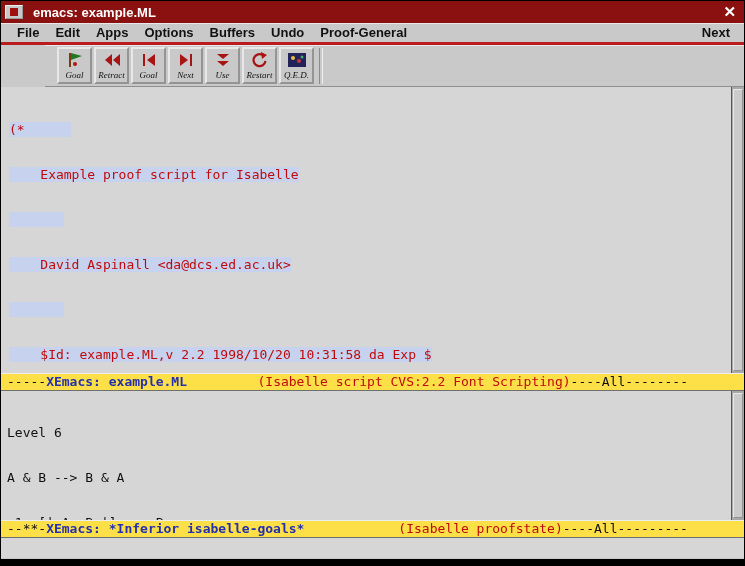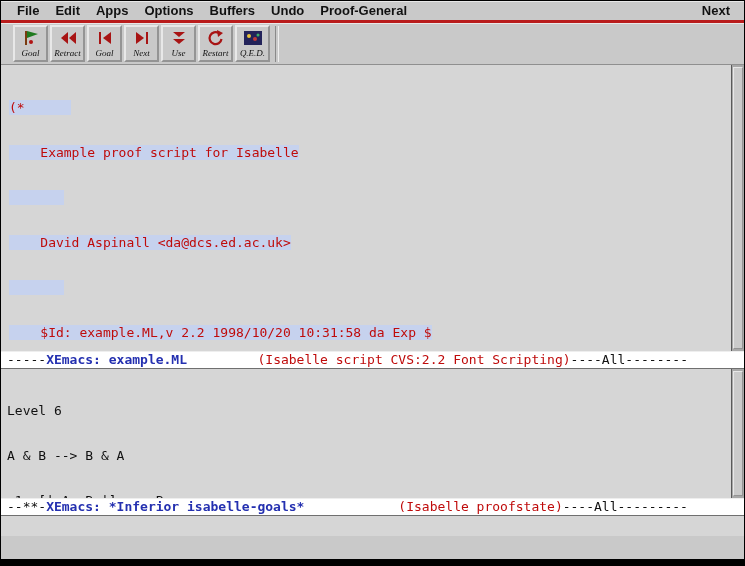--- a/index.html
+++ b/index.html
@@ -23,21 +23,21 @@
   
   .menubar { flex: 0 0 22px; background: #c9c9c9; display: flex; align-items: center;
              padding-left: 8px; border-bottom: 3px solid #b91c1c;
              box-shadow: inset 0 1px 0 #e8e8e8; }
   .menu-item { font: 600 13px "Liberation Sans", sans-serif; color: #111; padding: 0 8px; }
   .menu-help { margin-left: auto; padding-right: 14px; }
 
   
   .toolbar { flex: 0 0 42px; background: #c9c9c9; display: flex; align-items: center;
              padding-left: 11px; border-bottom: 1px solid #8f8f8f;
-             box-shadow: inset 0 1px 0 #e8e8e8; }
+             box-shadow: inset 0 1px 0 #e8e8e8; margin-left: 44px; }
   .tb-btn { width: 35px; height: 37px; margin: 0 1px; background: #c9c9c9;
             border: 2px outset #e8e8e8; display: flex; flex-direction: column;
             align-items: center; justify-content: center; padding: 0; }
   .tb-icon { height: 17px; display: flex; align-items: center; }
   .tb-lbl { font: italic 9px "Liberation Serif", serif; color: #111; margin-top: 1px; }
   .tb-sep { width: 4px; height: 36px; border-left: 1px solid #8a8a8a;
             border-right: 1px solid #efefef; margin: 0 4px; }
 
   
   .ed-region { flex: 0 0 286px; display: flex; background: #d6d6d6; overflow: hidden; }
@@ -48,39 +48,46 @@
   .strip { display: inline-block; width: 55px; height: 15px; }
   .pad-wide { padding-right: 46px; }
   .c-comment { color: #bf0b0b; }
 
   .vscroll { flex: 0 0 13px; background: #a8a8a8; border-left: 1px solid #5a5a5a;
              position: relative; }
   .vthumb { position: absolute; left: 1px; right: 1px; top: 2px; bottom: 2px;
             background: #cbcbcb; border: 1px outset #e8e8e8; }
 
   
-  .modeline { flex: 0 0 18px; background: #ffffff; font: 13px/16px "DejaVu Sans Mono", monospace;
+  .modeline { flex: 0 0 18px; background: #fde047; font: 13px/16px "DejaVu Sans Mono", monospace;
               white-space: pre; color: #111; padding-left: 6px; overflow: hidden;
               border-top: 1px solid #eeeeee; border-bottom: 1px solid #6f6f6f; }
   .ml-buf  { color: #2430b0; font-weight: bold; }
   .ml-info { color: #bf0b0b; }
 
   
   .goals-region { flex: 0 0 129px; display: flex; background: #d6d6d6; overflow: hidden; }
   .goals-text { flex: 1; padding: 4px 0 0 6px; font: 13px/15px "DejaVu Sans Mono", monospace;
                 white-space: pre; color: #111; overflow: hidden; }
 
   
   .minibuffer { flex: 0 0 20px; background: #d6d6d6; }
 </style>
 </head>
 <body>
 
 <div class="window">
 
+  <div class="titlebar">
+    <div class="wm-btn">
+      <span class="wm-glyph"></span>
+    </div>
+    <span class="title-text">emacs: example.ML</span>
+    <span class="close-btn">✕</span>
+  </div>
 
   <div class="menubar">
     <span class="menu-item">File</span>
     <span class="menu-item">Edit</span>
     <span class="menu-item">Apps</span>
     <span class="menu-item">Options</span>
     <span class="menu-item">Buffers</span>
     <span class="menu-item">Undo</span>
     <span class="menu-item">Proof-General</span>
     <span class="menu-item menu-help">Next</span>

